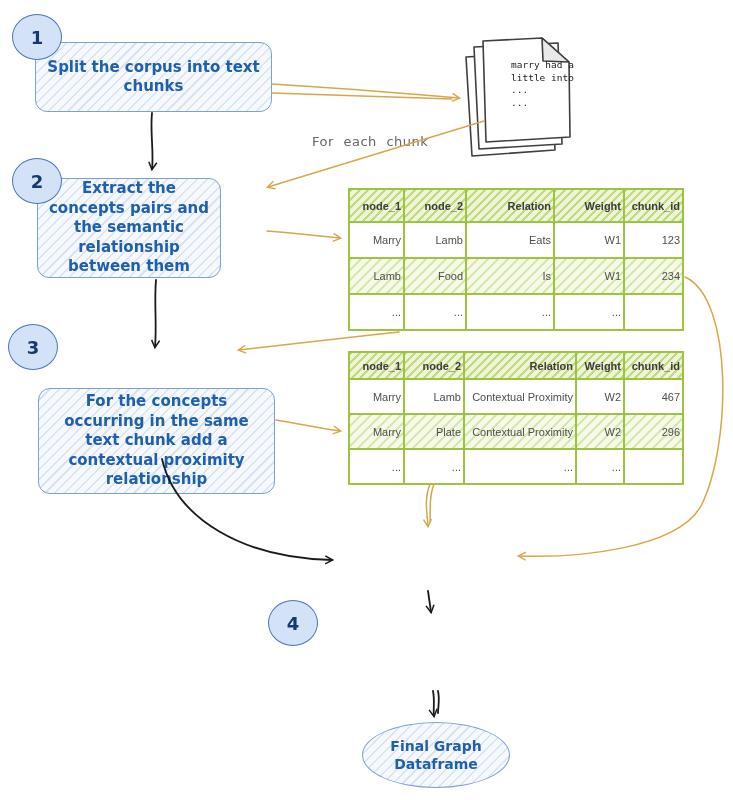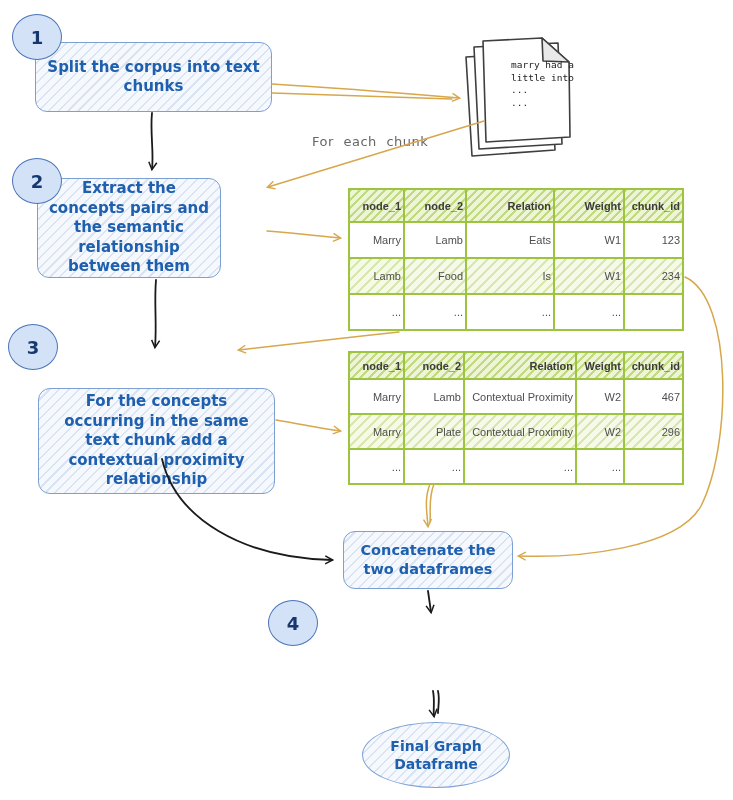--- a/index.html
+++ b/index.html
@@ -111,21 +111,20 @@
       <path d="M162 459 C176 519 243 558 332 560" marker-end="url(#mB)"></path>
       <path d="M428 591 L431 612" marker-end="url(#mB)"></path>
       <path d="M433 691 C435 701 433 709 434 716" marker-end="url(#mB)"></path>
       <path d="M438 691 C440 700 438 707 438 713"></path>
     </g>
   </svg>
 
   <div class="box" id="box1">Split the corpus into text chunks</div>
   <div class="box" id="box2">Extract the concepts pairs and the semantic relationship between them</div>
   <div class="box" id="box3">For the concepts occurring in the same text chunk add a contextual proximity relationship</div>
-  <div class="box" id="concat">Concatenate the two dataframes</div>
   <div class="box" id="final">Final Graph Dataframe</div>
 
   <div class="badge" id="badge1">1</div>
   <div class="badge" id="badge2">2</div>
   <div class="badge" id="badge3">3</div>
   <div class="badge" id="badge4">4</div>
 
   <div id="docText">
     <span>marry had a</span>
     <span>little into</span>

